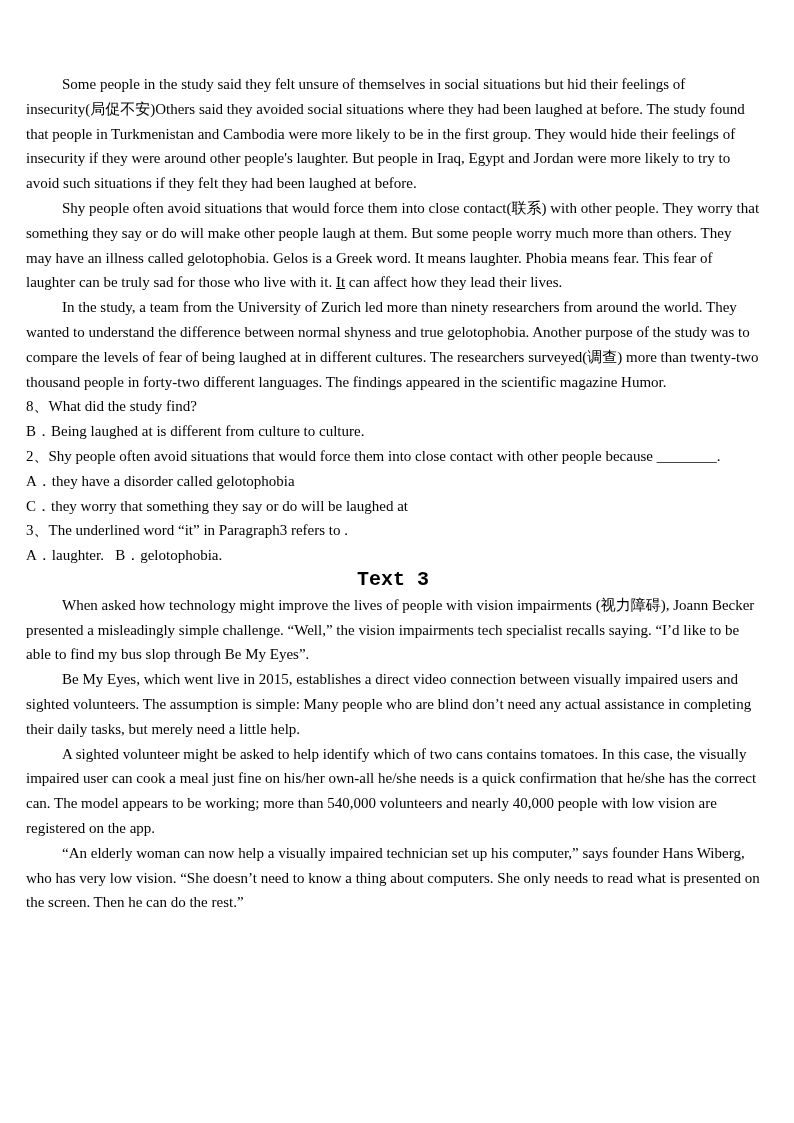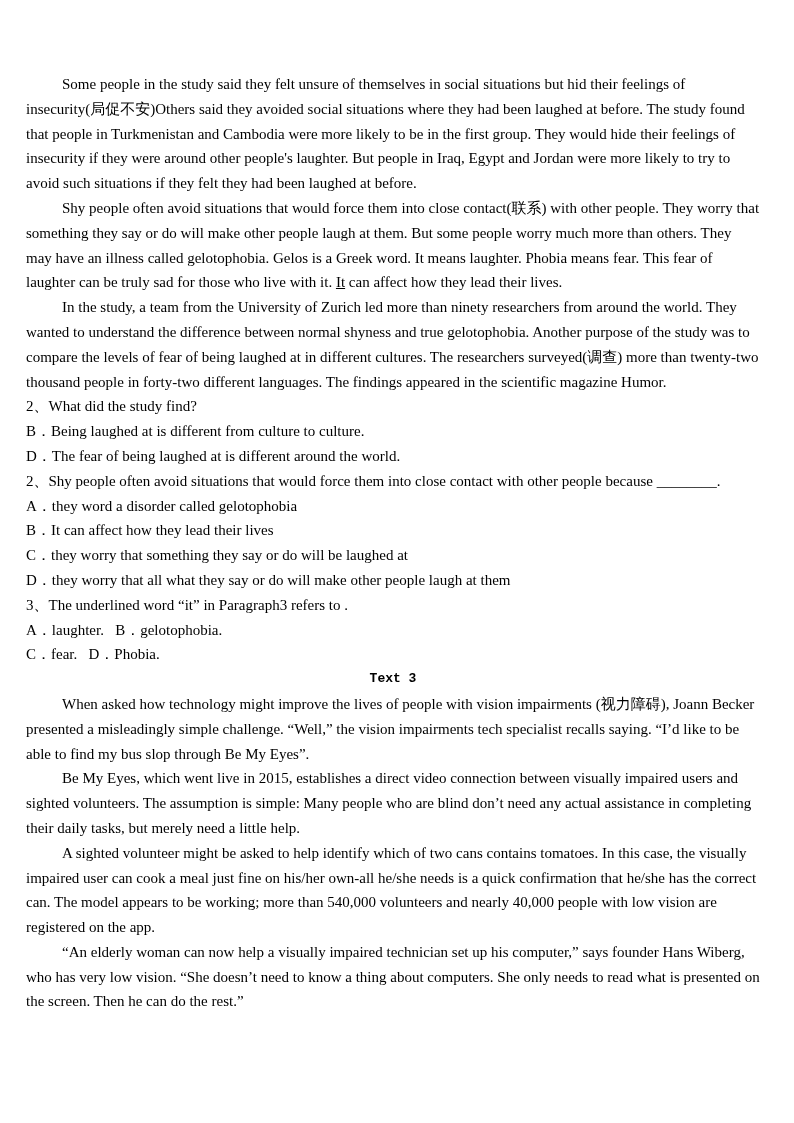--- a/index.html
+++ b/index.html
@@ -25,58 +25,54 @@
     margin: 0;
     text-indent: 0;
   }
   .underline { text-decoration: underline; }
   .text3-heading {
     margin: 0;
     text-align: center;
     text-indent: 0;
     font-family: "Liberation Mono", "DejaVu Sans Mono", monospace;
     font-weight: bold;
-    font-size: 13px;
+    font-size: 20px;
   }
 </style>
 </head>
 <body>
 
 <div class="page">
 
   <p class="para">
     <span>Some people in the study said they felt unsure of themselves in social situations but hid their feelings of insecurity(局促不安)Others said they avoided social situations where they had been laughed at before. The study found that people in Turkmenistan and Cambodia were more likely to be in the first group. They would hide their feelings of insecurity if they were around other people's laughter. But people in Iraq, Egypt and Jordan were more likely to try to avoid such situations if they felt they had been laughed at before.</span>
   </p>
 
   <p class="para">
     <span>Shy people often avoid situations that would force them into close contact(联系) with other people. They worry that something they say or do will make other people laugh at them. But some people worry much more than others. They may have an illness called gelotophobia. Gelos is a Greek word. It means laughter. Phobia means fear. This fear of laughter can be truly sad for those who live with it. </span><span class="underline">It</span><span> can affect how they lead their lives.</span>
   </p>
 
   <p class="para">
     <span>In the study, a team from the University of Zurich led more than ninety researchers from around the world. They wanted to understand the difference between normal shyness and true gelotophobia. Another purpose of the study was to compare the levels of fear of being laughed at in different cultures. The researchers surveyed(调查) more than twenty-two thousand people in forty-two different languages. The findings appeared in the scientific magazine Humor.</span>
   </p>
 
   <div>
-    <p class="qline">2、What did the study find?</p>
+    <p class="qline">8、What did the study find?</p>
     <p class="qline">B．Being laughed at is different from culture to culture.</p>
-    <p class="qline">D．The fear of being laughed at is different around the world.</p>
   </div>
 
   <div>
     <p class="qline">2、Shy people often avoid situations that would force them into close contact with other people because ________.</p>
-    <p class="qline">A．they word a disorder called gelotophobia</p>
-    <p class="qline">B．It can affect how they lead their lives</p>
+    <p class="qline">A．they have a disorder called gelotophobia</p>
     <p class="qline">C．they worry that something they say or do will be laughed at</p>
-    <p class="qline">D．they worry that all what they say or do will make other people laugh at them</p>
   </div>
 
   <div>
     <p class="qline">3、The underlined word “it” in Paragraph3 refers to .</p>
     <p class="qline">A．laughter.&nbsp;&nbsp;&nbsp;B．gelotophobia.</p>
-    <p class="qline">C．fear.&nbsp;&nbsp;&nbsp;D．Phobia.</p>
   </div>
 
   <p class="text3-heading">Text 3</p>
 
   <p class="para">
     <span>When asked how technology might improve the lives of people with vision impairments (视力障碍), Joann Becker presented a misleadingly simple challenge. “Well,” the vision impairments tech specialist recalls saying. “I’d like to be able to find my bus slop through Be My Eyes”.</span>
   </p>
   <p class="para">
     <span>Be My Eyes, which went live in 2015, establishes a direct video connection between visually impaired users and sighted volunteers. The assumption is simple: Many people who are blind don’t need any actual assistance in completing their daily tasks, but merely need a little help.</span>
   </p>

